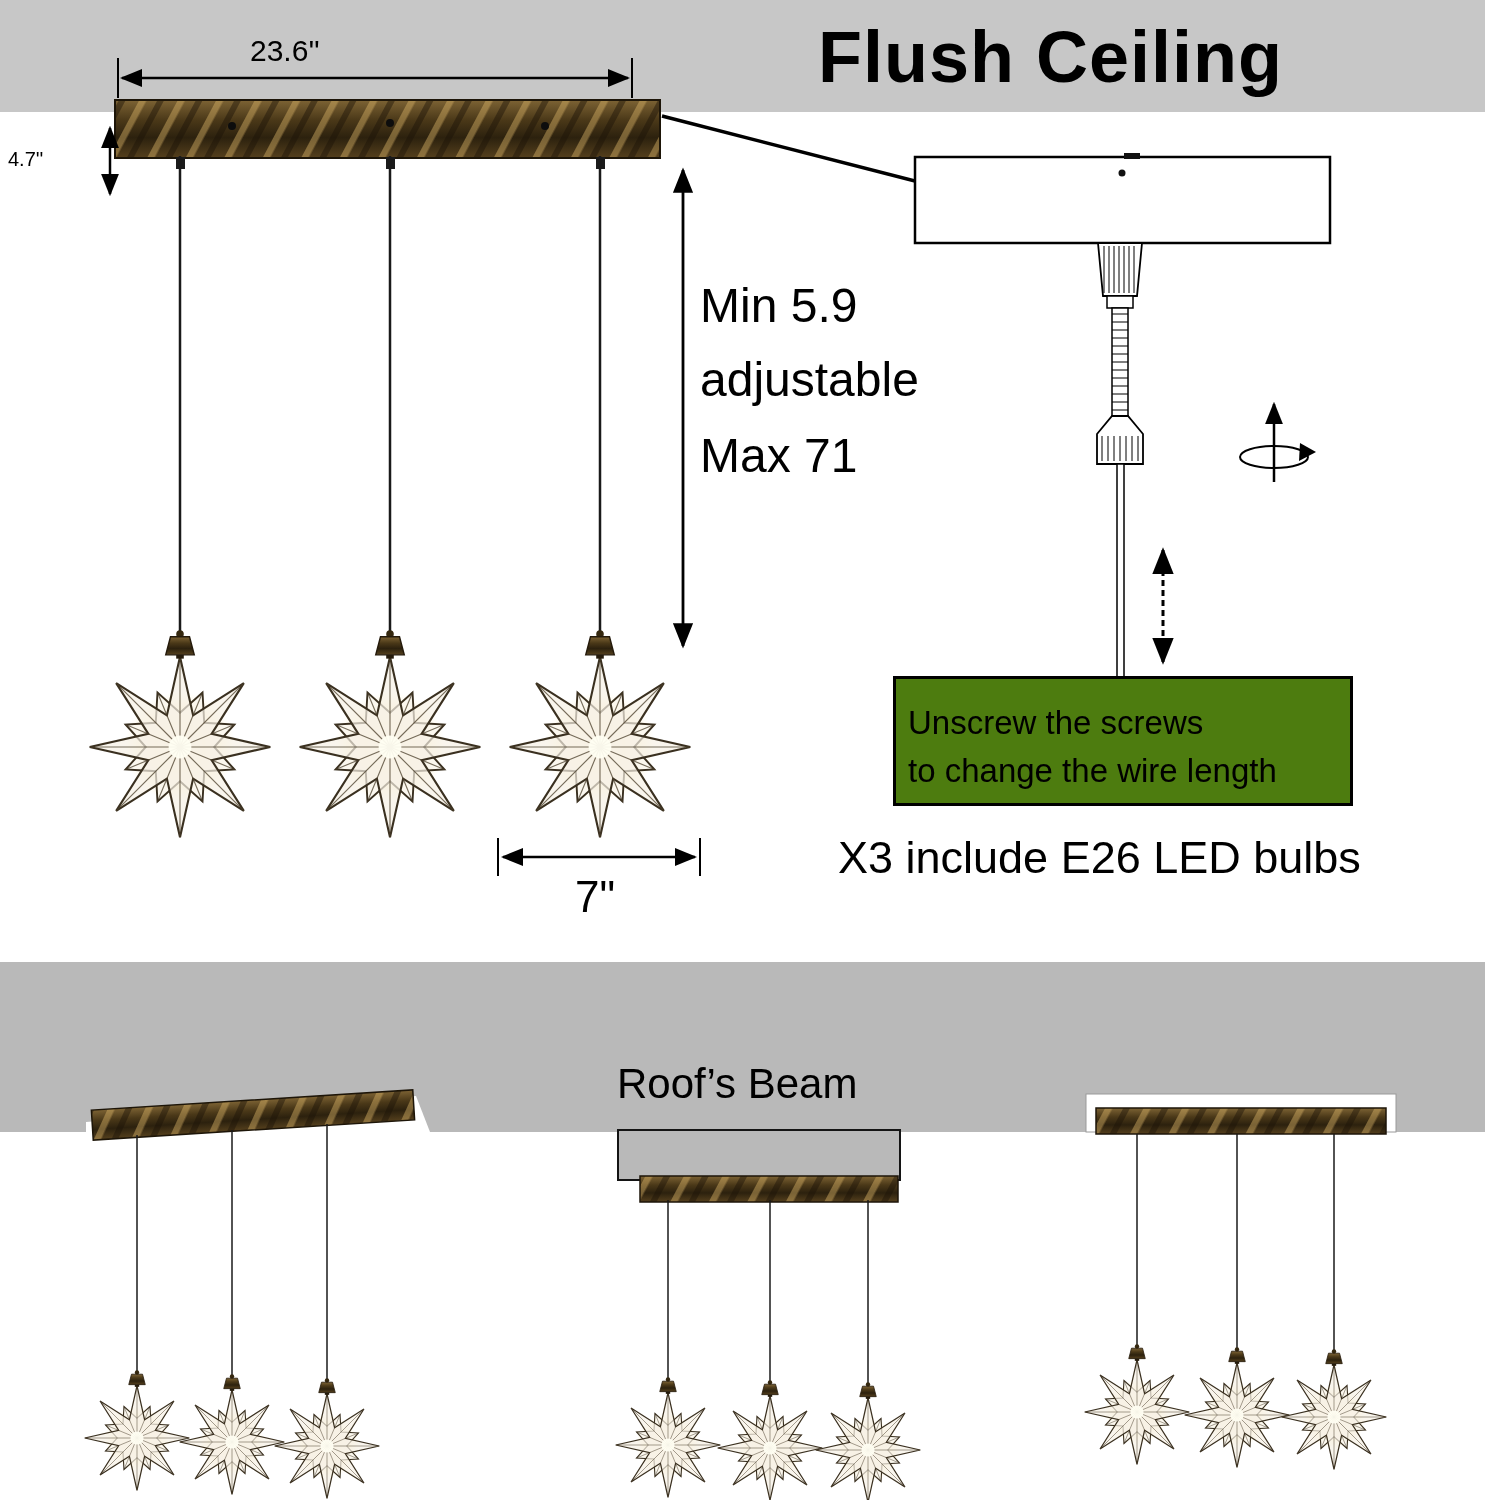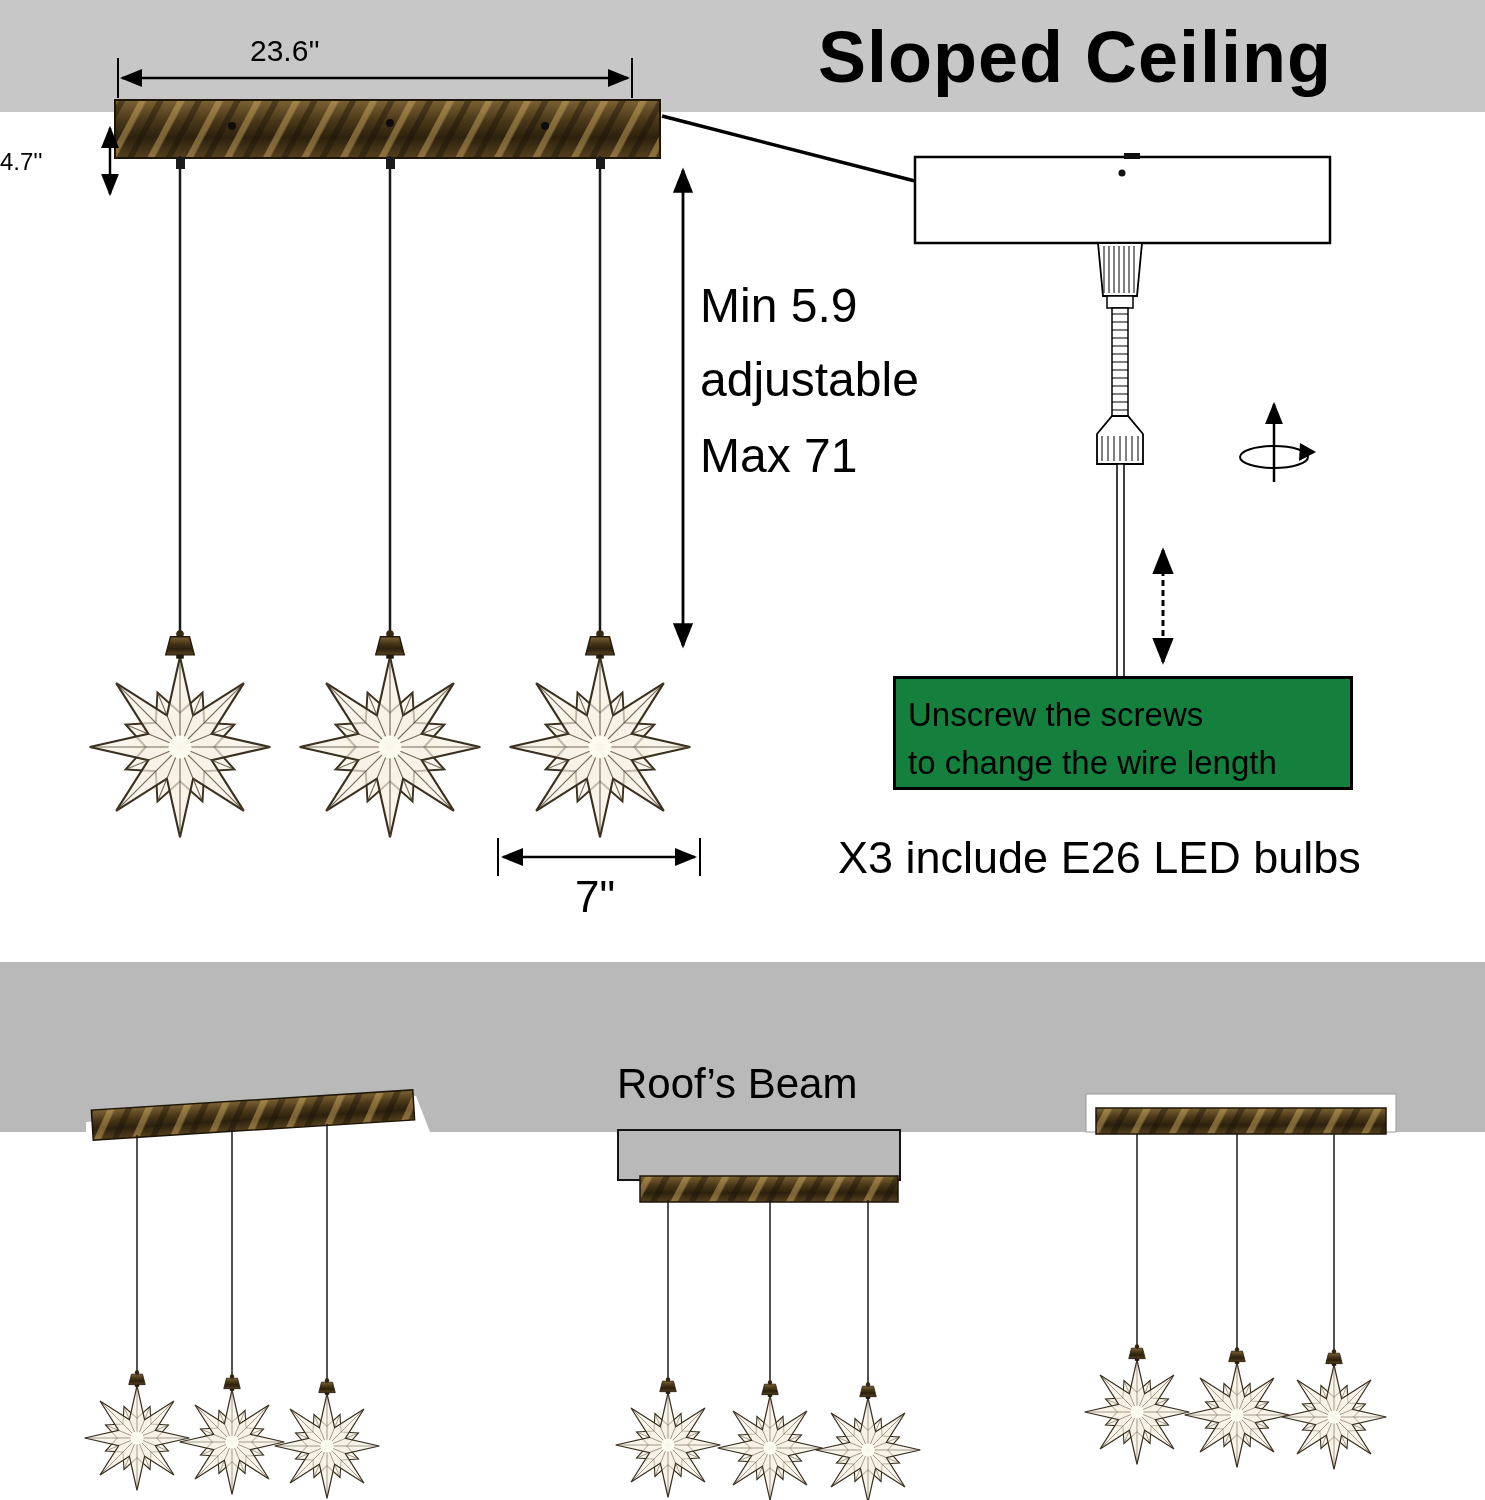--- a/index.html
+++ b/index.html
@@ -4,28 +4,28 @@
 <style>
   html,body{margin:0;padding:0;background:#ffffff;}
   .stage{
     position:relative;width:1485px;height:1500px;background:#ffffff;
     font-family:"Liberation Sans",sans-serif;color:#000;overflow:hidden;
   }
   .layer{position:absolute;left:0;top:0;width:1485px;height:1500px;}
   .label{position:absolute;color:#000;white-space:nowrap;}
   .title{left:818px;top:16px;font-size:72px;font-weight:800;letter-spacing:1px;}
   .dim-236{left:250px;top:34px;width:250px;text-align:left;font-size:30px;}
-  .dim-47{left:0;top:148px;font-size:24px;}
+  .dim-47{left:8px;top:148px;font-size:20px;}
   .drop1{left:700px;top:278px;font-size:48px;}
   .drop2{left:700px;top:352px;font-size:48px;text-align:center;}
   .drop3{left:700px;top:428px;font-size:48px;}
   .dim-7{left:545px;top:872px;width:100px;text-align:center;font-size:44px;}
   .callout-box{
     position:absolute;left:893px;top:676px;width:430px;height:84px;
-    background:#15803d;border:3px solid #000;padding:12px 12px;
+    background:#4d7c0f;border:3px solid #000;padding:20px 12px;
     font-size:33px;line-height:1.45;
   }
   .bulb-note{left:838px;top:832px;font-size:45px;}
   .opt-sloped{left:75px;top:1024px;font-size:42px;}
   .opt-beam{left:617px;top:1060px;font-size:42px;}
   .opt-groove{left:1048px;top:1040px;font-size:42px;}
   svg{display:block;}
 </style>
 </head>
 <body>
@@ -173,21 +173,21 @@
       <line x1="1274" y1="482" x2="1274" y2="404" stroke="#000" stroke-width="2.5" marker-end="url(#ah)"></line>
       <ellipse cx="1274" cy="457" rx="34" ry="11" fill="none" stroke="#000" stroke-width="2"></ellipse>
       <polygon points="1300,443 1316,452 1299,461" fill="#000"></polygon>
     </g>
 
     <g>
       <line x1="1163" y1="550" x2="1163" y2="662" stroke="#000" stroke-width="3" stroke-dasharray="6 4" marker-start="url(#ah)" marker-end="url(#ah)"></line>
     </g>
   </svg>
 
-  <div class="label title">Sloped Ceiling</div>
+  <div class="label title">Flush Ceiling</div>
   <div class="label dim-236">23.6''</div>
   <div class="label dim-47">4.7''</div>
   <div class="label drop1">Min 5.9</div>
   <div class="label drop2">adjustable</div>
   <div class="label drop3">Max 71</div>
   <div class="label dim-7">7"</div>
 
   <div class="callout-box">
     <div>Unscrew the screws</div>
     <div>to change the wire length</div>

